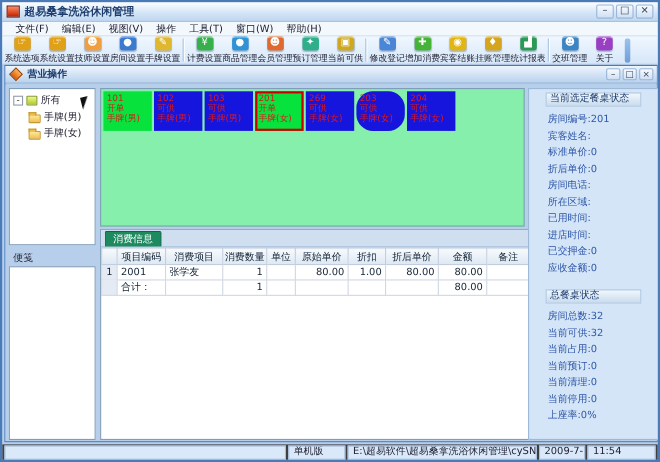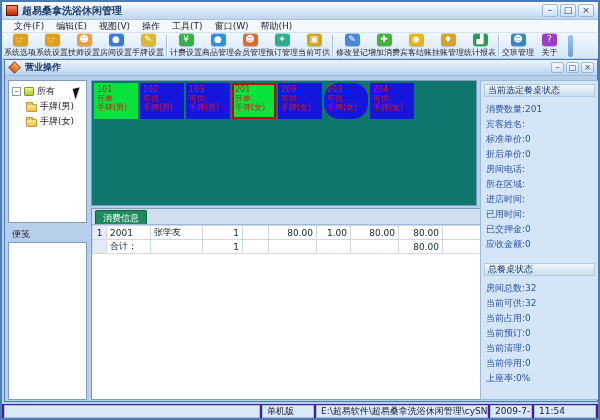--- a/index.html
+++ b/index.html
@@ -42,42 +42,42 @@
     font-size:9px;color:#223;padding-top:3px;}
   .titem{display:flex;align-items:center;gap:3px;height:15px;padding-left:3px;white-space:nowrap;}
   .titem.childitem{padding-left:17px;}
   .expander{width:9px;height:9px;border:1px solid #919cab;background:#fff;font-size:8px;line-height:7px;text-align:center;color:#333;}
   .rooticon{width:10px;height:9px;background:linear-gradient(#f2f48e,#aecb2e);border:1px solid #7f9a1e;border-radius:1px;}
   .folder{width:11px;height:8px;background:linear-gradient(#ffe79a,#f0bf4e);border:1px solid #c09a30;position:relative;border-radius:1px;margin-top:2px;}
   .folder:before{content:"";position:absolute;left:-1px;top:-3px;width:5px;height:2px;background:#f0bf4e;border:1px solid #c09a30;border-bottom:none;}
   #memolabel{position:absolute;left:7px;top:151px;font-size:9px;color:#223;}
   #memobox{position:absolute;left:3px;top:165px;width:79px;height:158px;background:#fff;border:1px solid #7f9db9;}
   
-  #tilesbox{position:absolute;left:86px;top:3px;width:386px;height:126px;background:#0f766e;border:1px solid #7f9db9;}
+  #tilesbox{position:absolute;left:86px;top:3px;width:386px;height:126px;background:#86efac;border:1px solid #7f9db9;}
   .tile{position:absolute;top:2px;width:44px;height:36px;padding:2px 0 0 3px;font-size:8px;line-height:9px;color:#e01818;}
   .tile.sel{border:2px solid #cc0000;padding:0 0 0 1px;}
   .tile .ln{white-space:nowrap;}
   
   #bottompanel{position:absolute;left:86px;top:131px;width:392px;height:192px;background:#fff;border:1px solid #7f9db9;}
   #tabstrip{height:16px;background:#cfdff0;border-bottom:1px solid #9db9da;display:flex;align-items:flex-end;padding-left:3px;}
   #consumetab{height:14px;color:#fff;font-size:9px;line-height:14px;padding:0 7px;border-radius:2px 2px 0 0;border:1px solid #14604a;border-bottom:none;}
   #consumetable{width:100%;border-collapse:collapse;table-layout:fixed;font-size:9px;color:#123;}
   #consumetable th{background:linear-gradient(#f7fafd,#dde8f3);border:1px solid #c2cedd;font-weight:normal;height:15px;padding:0;white-space:nowrap;overflow:hidden;}
   #consumetable td{border:1px solid #d0d8e4;height:14px;padding:0 3px;white-space:nowrap;overflow:hidden;}
   td.numc{text-align:right;}
   td.idx{background:#e4ebf4;text-align:center;padding:0;}
   
   #rightpanel{position:absolute;left:475px;top:3px;width:119px;height:320px;background:#d3e5f7;border:1px solid #9db9da;
-    padding:3px 5px;font-size:9px;color:#2d55a8;}
+    padding:3px 17px;font-size:9px;color:#2d55a8;}
   .rhdr{height:13px;background:linear-gradient(#f0f7fd,#cadced);border:1px solid #b5cbe2;color:#1c3c6e;
     padding:0 3px;line-height:11px;margin:0 -2px 5px -2px;white-space:nowrap;}
   .rline{height:15px;line-height:15px;white-space:nowrap;}
   .rgap{height:11px;}
   
-  #statusbar{position:absolute;left:0;top:402px;width:100%;height:15px;background:#4c1d95;
+  #statusbar{position:absolute;left:0;top:402px;width:100%;height:15px;background:#404040;
     display:flex;gap:2px;padding:1px 2px;font-size:9px;color:#223;}
   .scell{border:1px solid #a8bedb;line-height:11px;padding:0 4px;white-space:nowrap;overflow:hidden;background:#d9e9f9;}
   
   #cursor{position:absolute;left:72px;top:86px;width:0;height:0;border-left:7px solid #101010;
     border-bottom:11px solid transparent;transform:rotate(-14deg);filter:drop-shadow(0 0 1px #fff);}
 </style>
 </head>
 <body>
 
 <div id="app">
@@ -252,20 +252,32 @@
               <col style="width:52px">
               <col style="width:40px">
               <col style="width:26px">
             <col style="width:48px">
               <col style="width:34px">
               <col style="width:48px">
               <col style="width:44px">
               <col>
           </colgroup>
           <tbody>
+              <tr>
+            <th></th>
+            <th>项目编码</th>
+            <th>消费项目</th>
+            <th>消费数量</th>
+            <th>单位</th>
+            <th>原始单价</th>
+            <th>折扣</th>
+            <th>折后单价</th>
+            <th>金额</th>
+            <th>备注</th>
+          </tr>
           <tr>
             <td class="idx">1</td>
             <td>2001</td>
             <td>张学友</td>
             <td class="numc">1</td>
             <td></td>
             <td class="numc">80.00</td>
             <td class="numc">1.00</td>
             <td class="numc">80.00</td>
             <td class="numc">80.00</td>
@@ -282,28 +294,28 @@
             <td></td>
             <td class="numc">80.00</td>
             <td></td>
           </tr>
         </tbody>
           </table>
       </div>
 
       <div id="rightpanel">
         <div class="rhdr">当前选定餐桌状态</div>
-        <div class="rline">消费数量:201</div>
+        <div class="rline">房间编号:201</div>
         <div class="rline">宾客姓名:</div>
         <div class="rline">标准单价:0</div>
         <div class="rline">折后单价:0</div>
         <div class="rline">房间电话:</div>
         <div class="rline">所在区域:</div>
+        <div class="rline">已用时间:</div>
         <div class="rline">进店时间:</div>
-        <div class="rline">已用时间:</div>
         <div class="rline">已交押金:0</div>
         <div class="rline">应收金额:0</div>
         <div class="rgap"></div>
         <div class="rhdr">总餐桌状态</div>
         <div class="rline">房间总数:32</div>
         <div class="rline">当前可供:32</div>
         <div class="rline">当前占用:0</div>
         <div class="rline">当前预订:0</div>
         <div class="rline">当前清理:0</div>
         <div class="rline">当前停用:0</div>

